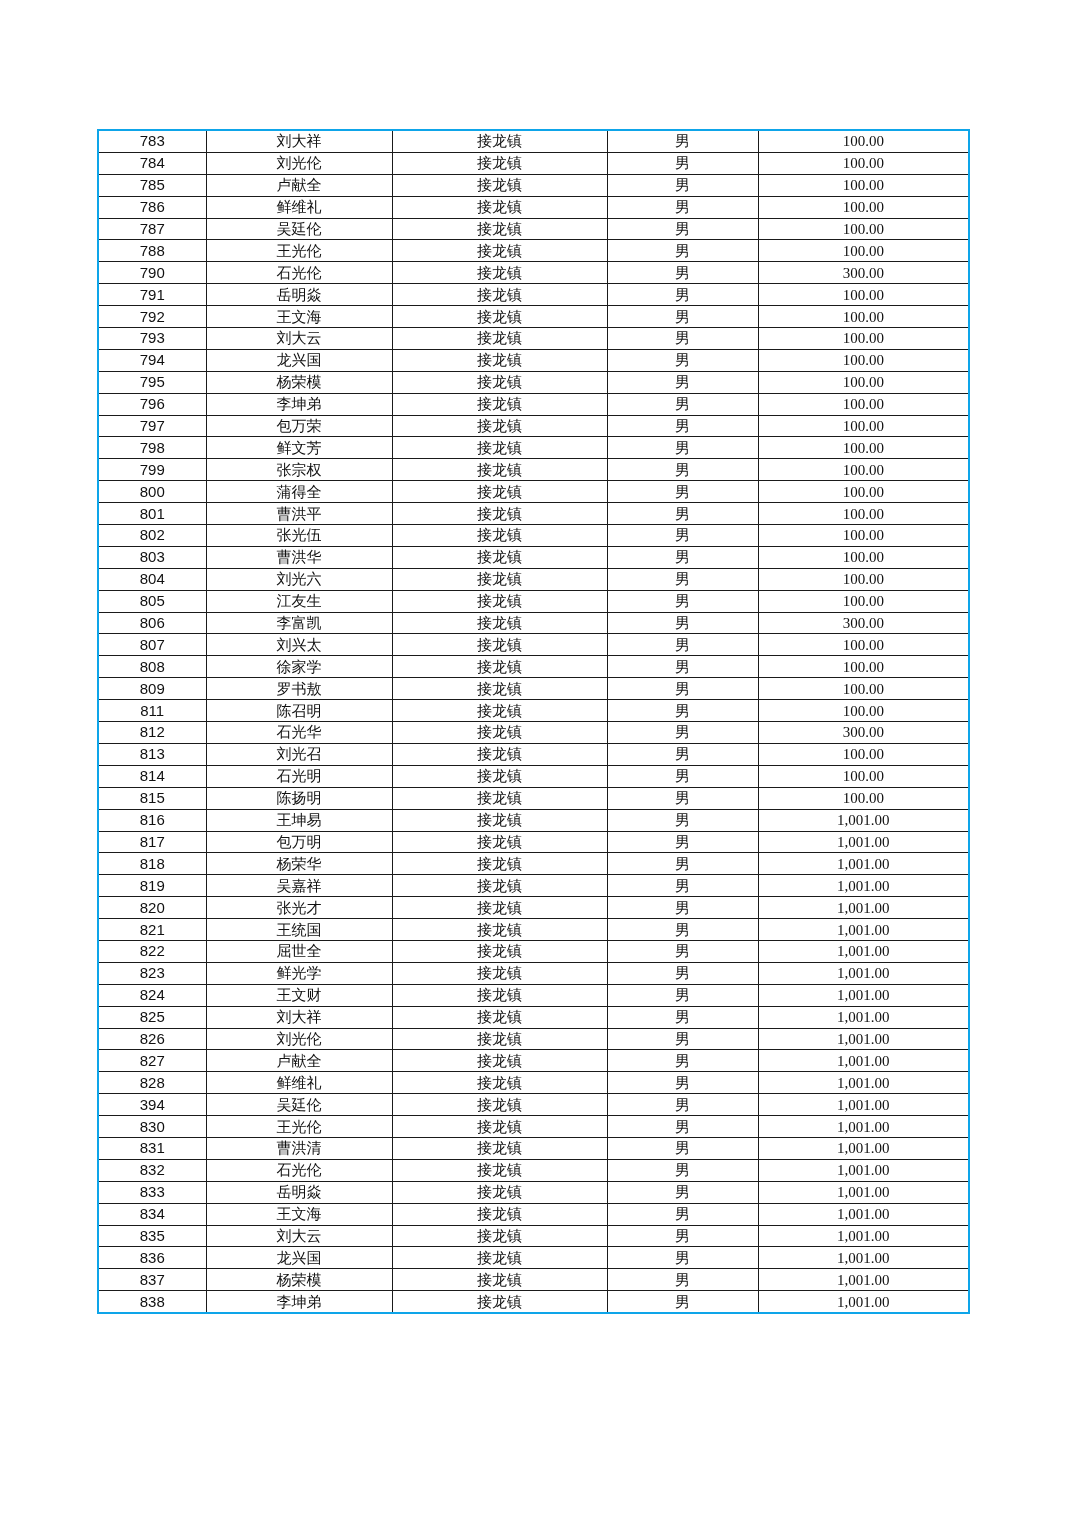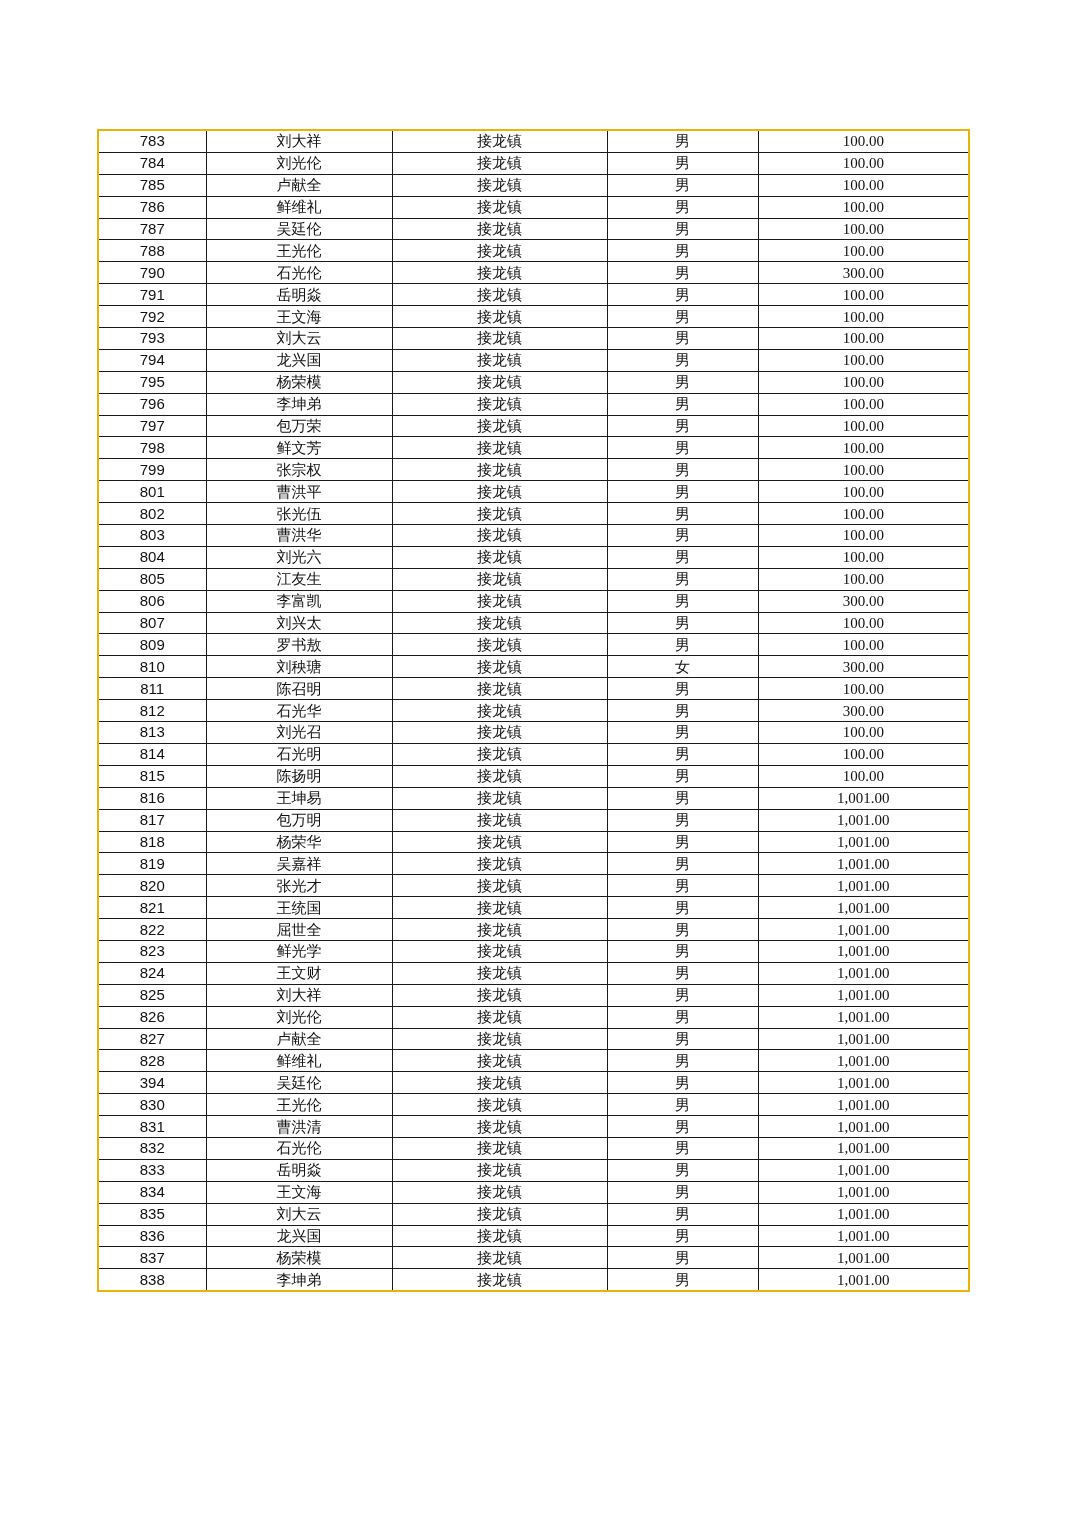--- a/index.html
+++ b/index.html
@@ -2,21 +2,21 @@
 <html><head>
 <meta charset="utf-8">
 <style>
   html, body { margin: 0; padding: 0; background: #ffffff; }
   body { width: 1074px; height: 1520px; position: relative; overflow: hidden; }
   .page { position: absolute; left: 97px; top: 129px; }
   table.grid {
     border-collapse: collapse;
     table-layout: fixed;
     width: 871px;
-    border: 2px solid #eab308;
+    border: 2px solid #0ea5e9;
   }
   table.grid td {
     border: 1.4px solid #1a1a1a;
     height: 20.9px;
     padding: 0;
     text-align: center;
     vertical-align: middle;
     font-size: 15px;
     line-height: 20px;
     color: #111111;
@@ -151,20 +151,27 @@
           <td class="c-amt">100.00</td>
         </tr>
         <tr>
           <td class="c-idx">799</td>
           <td class="c-name">张宗权</td>
           <td class="c-town">接龙镇</td>
           <td class="c-gender">男</td>
           <td class="c-amt">100.00</td>
         </tr>
         <tr>
+          <td class="c-idx">800</td>
+          <td class="c-name">蒲得全</td>
+          <td class="c-town">接龙镇</td>
+          <td class="c-gender">男</td>
+          <td class="c-amt">100.00</td>
+        </tr>
+        <tr>
           <td class="c-idx">801</td>
           <td class="c-name">曹洪平</td>
           <td class="c-town">接龙镇</td>
           <td class="c-gender">男</td>
           <td class="c-amt">100.00</td>
         </tr>
         <tr>
           <td class="c-idx">802</td>
           <td class="c-name">张光伍</td>
           <td class="c-town">接龙镇</td>
@@ -200,32 +207,32 @@
           <td class="c-amt">300.00</td>
         </tr>
         <tr>
           <td class="c-idx">807</td>
           <td class="c-name">刘兴太</td>
           <td class="c-town">接龙镇</td>
           <td class="c-gender">男</td>
           <td class="c-amt">100.00</td>
         </tr>
         <tr>
+          <td class="c-idx">808</td>
+          <td class="c-name">徐家学</td>
+          <td class="c-town">接龙镇</td>
+          <td class="c-gender">男</td>
+          <td class="c-amt">100.00</td>
+        </tr>
+        <tr>
           <td class="c-idx">809</td>
           <td class="c-name">罗书敖</td>
           <td class="c-town">接龙镇</td>
           <td class="c-gender">男</td>
           <td class="c-amt">100.00</td>
-        </tr>
-        <tr>
-          <td class="c-idx">810</td>
-          <td class="c-name">刘秧瑭</td>
-          <td class="c-town">接龙镇</td>
-          <td class="c-gender">女</td>
-          <td class="c-amt">300.00</td>
         </tr>
         <tr>
           <td class="c-idx">811</td>
           <td class="c-name">陈召明</td>
           <td class="c-town">接龙镇</td>
           <td class="c-gender">男</td>
           <td class="c-amt">100.00</td>
         </tr>
         <tr>
           <td class="c-idx">812</td>

